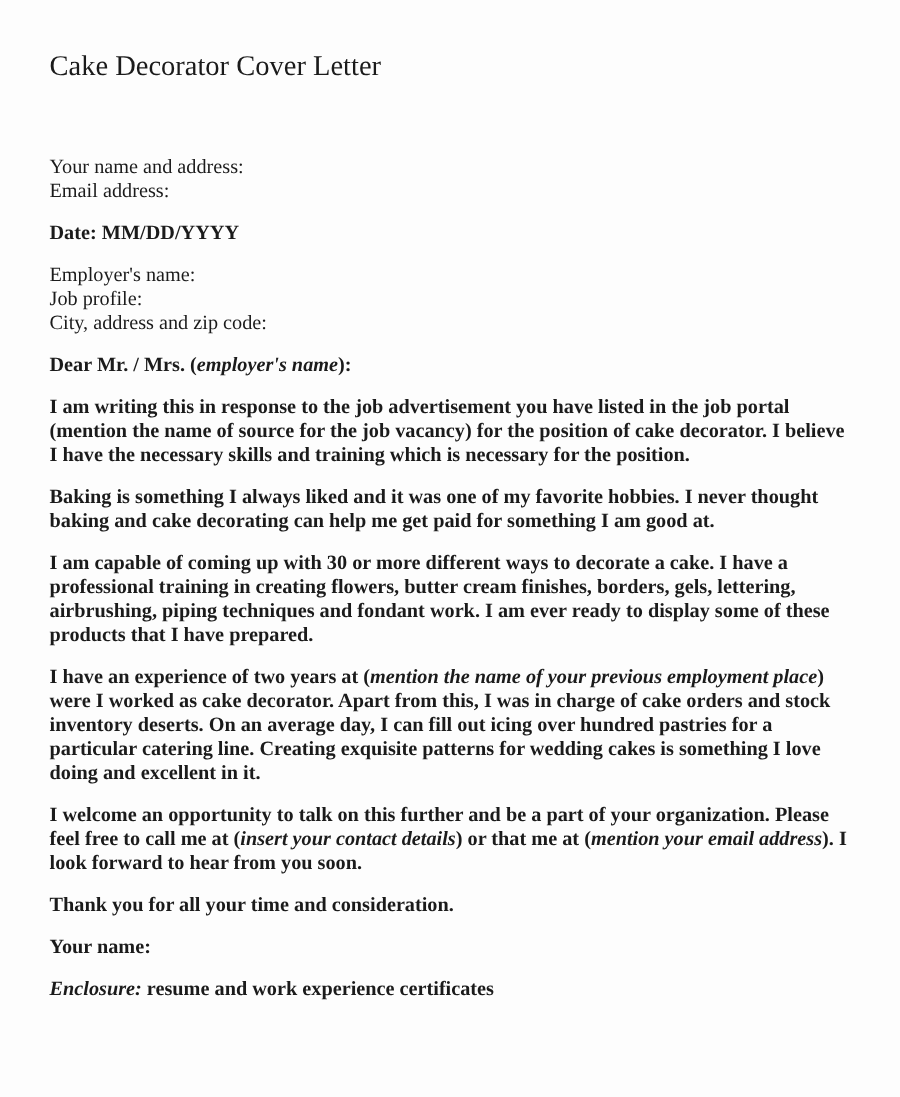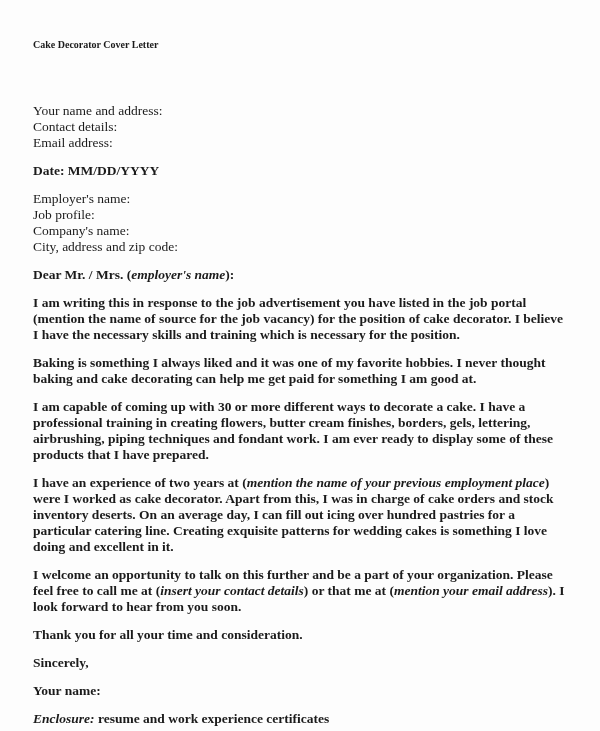--- a/index.html
+++ b/index.html
@@ -14,22 +14,22 @@
     box-sizing: border-box;
     background: #fdfdfd;
     padding: 37px 30px 0 33px;
     font-family: "Liberation Serif", "DejaVu Serif", serif;
     font-size: 13.5px;
     line-height: 16px;
     color: #1b1b1b;
     overflow: hidden;
   }
   .title {
-    font-size: 10px;
-    font-weight: bold;
+    font-size: 19px;
+    font-weight: normal;
     margin: 0 0 50px 0;
     line-height: 16px;
   }
   .block {
     margin: 12px 0 12px 0;
   }
   .line {
     margin: 0;
   }
   .para {
@@ -42,46 +42,43 @@
 </style>
 </head>
 <body>
 
 <div class="page" style="background: rgb(253, 253, 253); color: rgb(27, 27, 27);">
 
   <h1 class="title">Cake Decorator Cover Letter</h1>
 
   <div class="block">
     <div class="line">Your name and address:</div>
-    <div class="line">Contact details:</div>
     <div class="line">Email address:</div>
   </div>
 
   <p class="para">Date: MM/DD/YYYY</p>
 
   <div class="block">
     <div class="line">Employer's name:</div>
     <div class="line">Job profile:</div>
-    <div class="line">Company's name:</div>
     <div class="line">City, address and zip code:</div>
   </div>
 
   <p class="para"><span>Dear Mr. / Mrs. (</span><em>employer's name</em><span>):</span></p>
 
   <p class="para">I am writing this in response to the job advertisement you have listed in the job portal (mention the name of source for the job vacancy) for the position of cake decorator. I believe I have the necessary skills and training which is necessary for the position.</p>
 
   <p class="para">Baking is something I always liked and it was one of my favorite hobbies. I never thought baking and cake decorating can help me get paid for something I am good at.</p>
 
   <p class="para">I am capable of coming up with 30 or more different ways to decorate a cake. I have a professional training in creating flowers, butter cream finishes, borders, gels, lettering, airbrushing, piping techniques and fondant work. I am ever ready to display some of these products that I have prepared.</p>
 
   <p class="para"><span>I have an experience of two years at (</span><em>mention the name of your previous employment place</em><span>) were I worked as cake decorator. Apart from this, I was in charge of cake orders and stock inventory deserts. On an average day, I can fill out icing over hundred pastries for a particular catering line. Creating exquisite patterns for wedding cakes is something I love doing and excellent in it.</span></p>
 
   <p class="para"><span>I welcome an opportunity to talk on this further and be a part of your organization. Please feel free to call me at (</span><em>insert your contact details</em><span>) or that me at (</span><em>mention your email address</em><span>). I look forward to hear from you soon.</span></p>
 
   <p class="para">Thank you for all your time and consideration.</p>
 
-  <p class="para">Sincerely,</p>
 
   <p class="para">Your name:</p>
 
   <p class="para"><em>Enclosure:</em><span> resume and work experience certificates</span></p>
 
 </div>
 
 </body></html>

